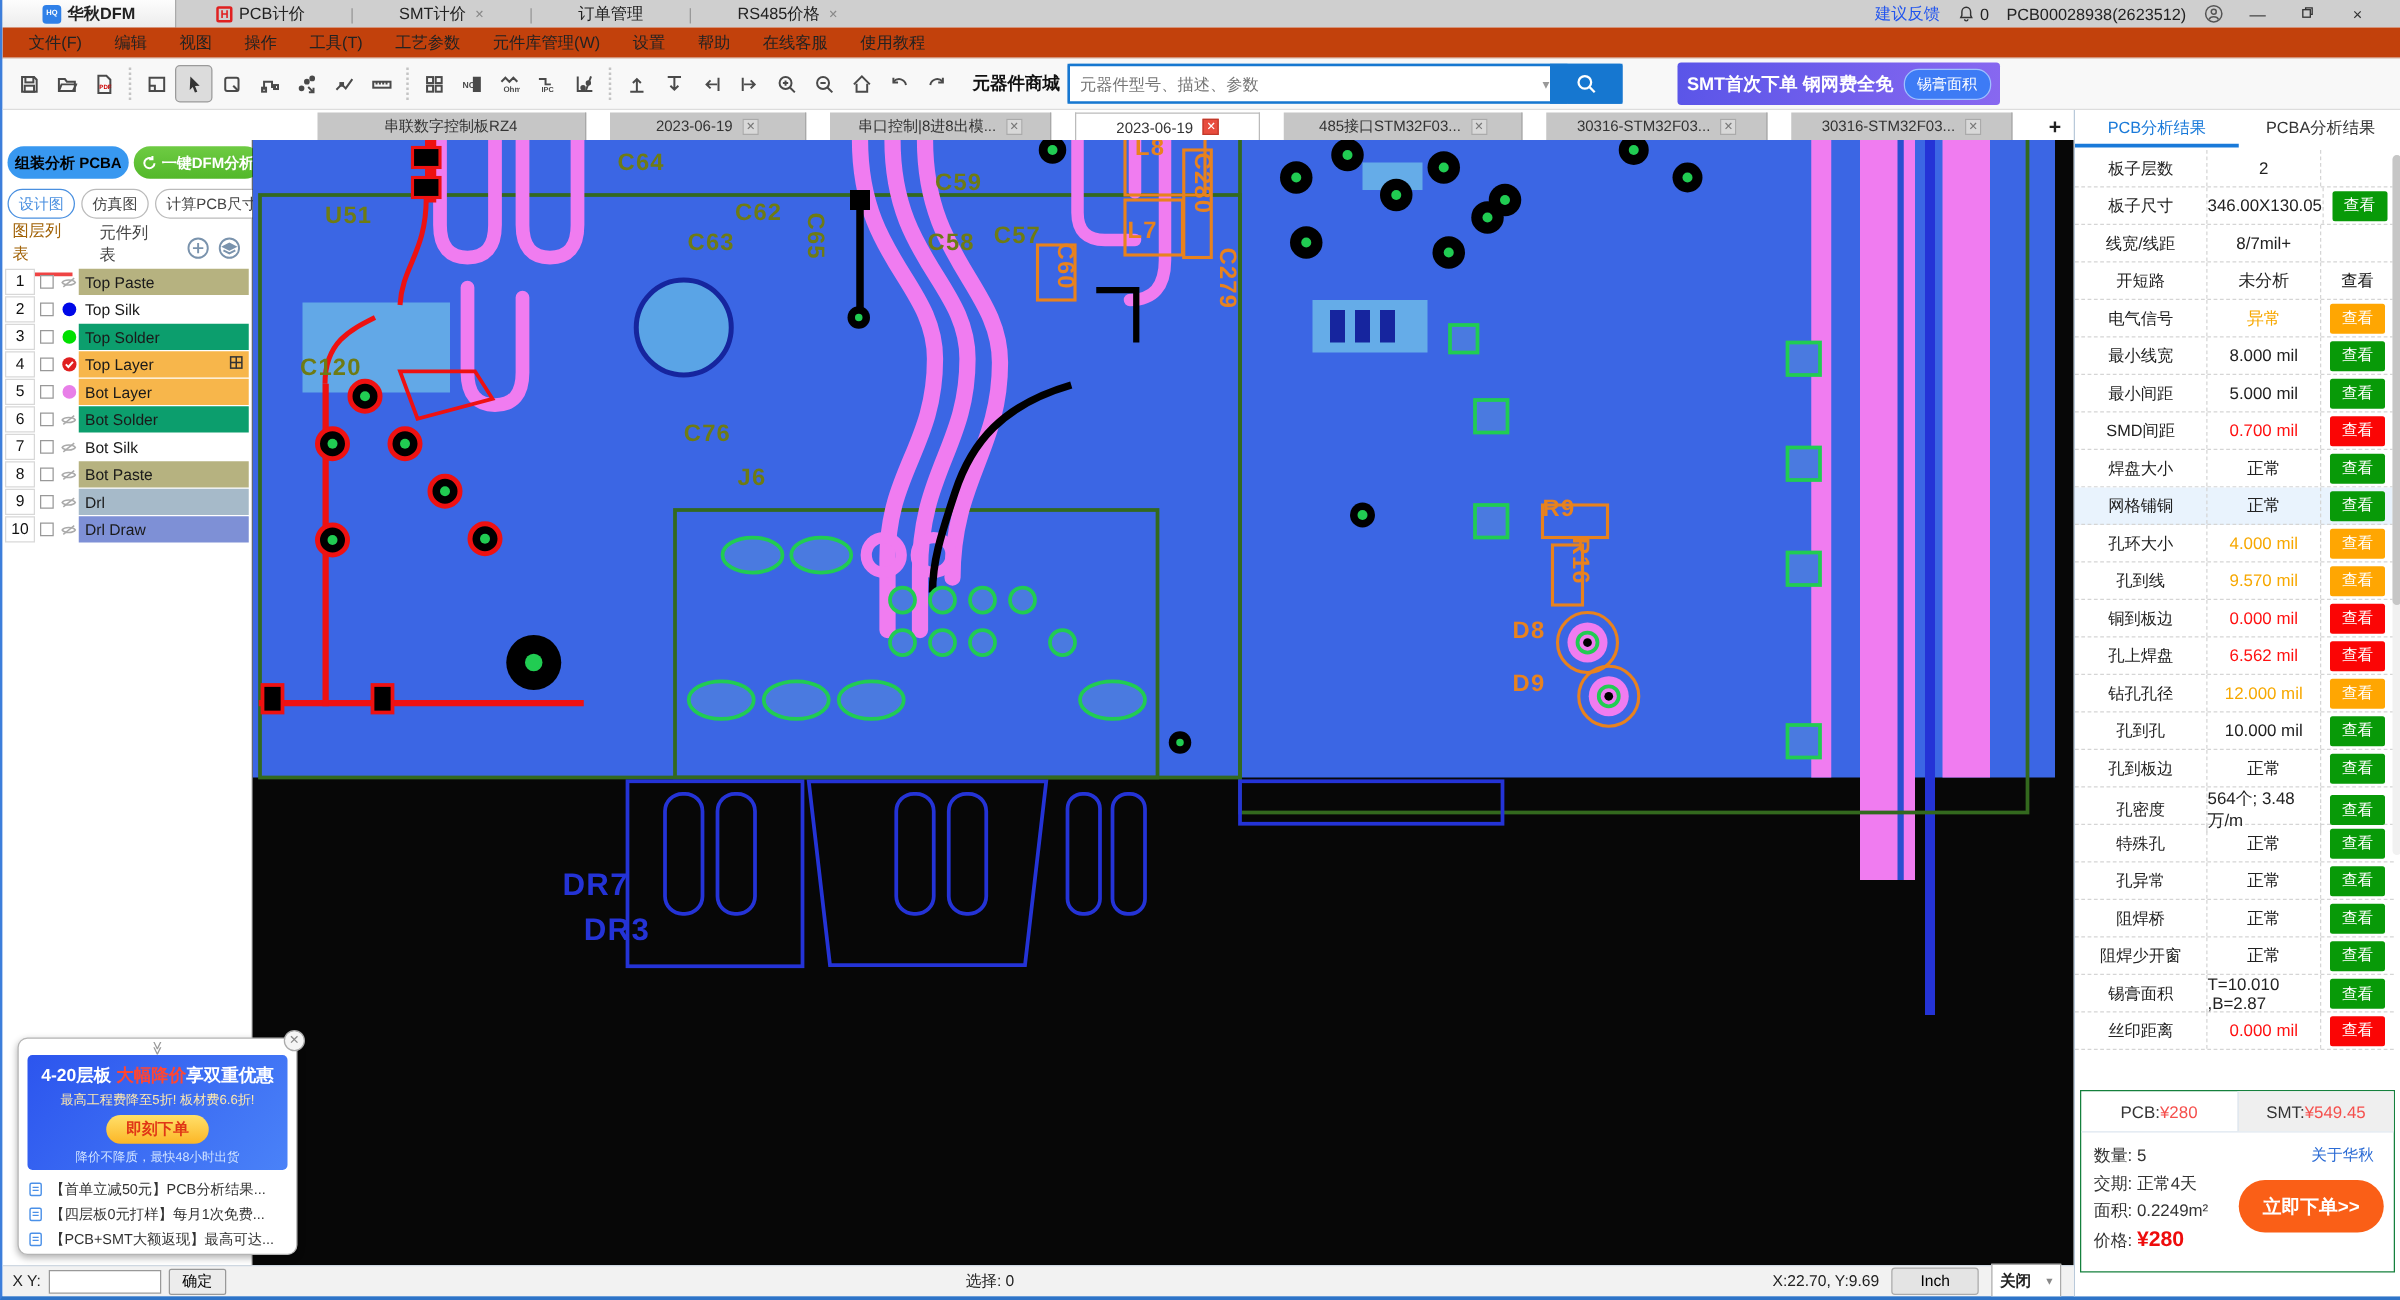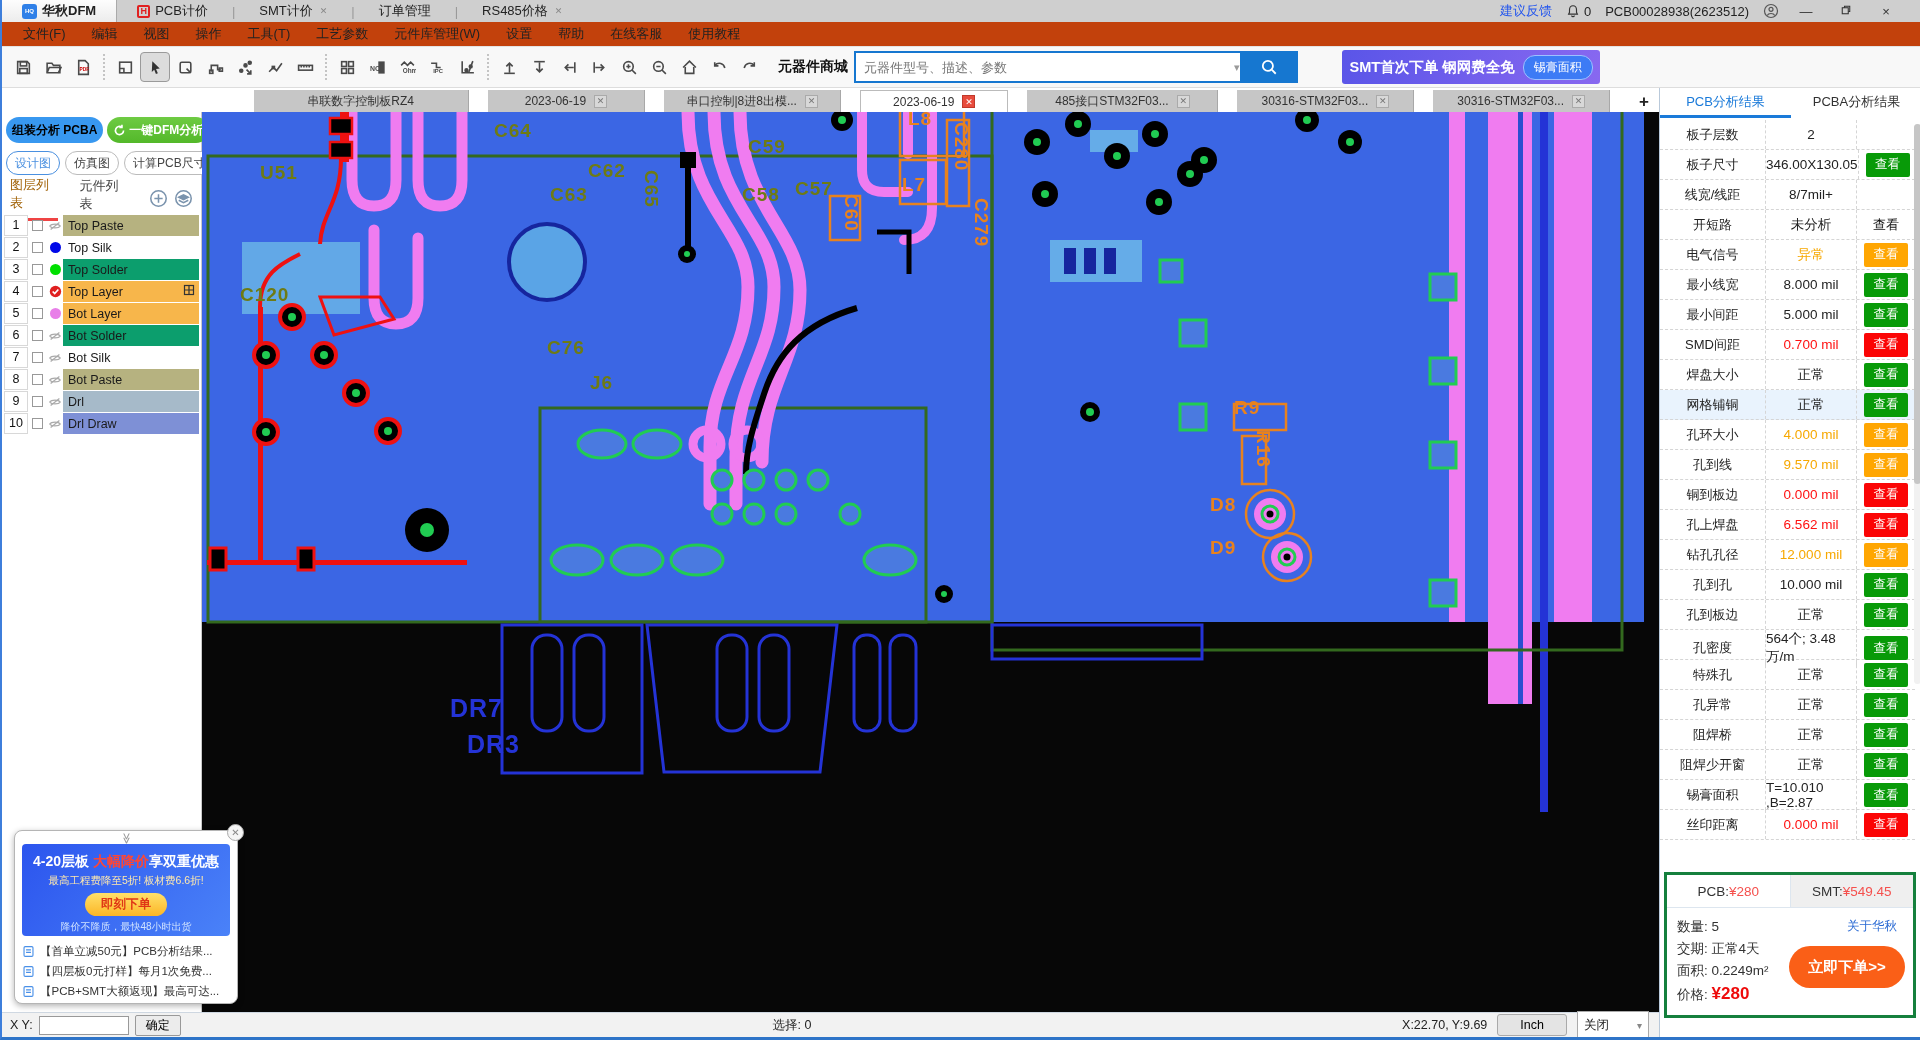--- a/index.html
+++ b/index.html
@@ -2,21 +2,21 @@
 <html><head>
 <meta charset="utf-8">
 <style>
   html,body{margin:0;padding:0;background:#555;}
   *{box-sizing:border-box;font-family:"Liberation Sans","DejaVu Sans",sans-serif;}
   #app{position:relative;width:1920px;height:1040px;background:#fff;overflow:hidden;
        border-left:2px solid #3d7edb;border-bottom:3px solid #2e74c8;}
   
   .titlebar{position:absolute;left:0;top:0;width:100%;height:22px;background:#cfcfcf;
             display:flex;align-items:center;font-size:13px;color:#222;}
-  .apptab{display:flex;align-items:center;gap:5px;padding:0 20px;height:22px;cursor:pointer;}
+  .apptab{display:flex;align-items:center;gap:5px;padding:0 32px;height:22px;cursor:pointer;}
   .apptab.active{background:linear-gradient(#fdfdfd,#ececec);border-right:1px solid #aaa;font-weight:bold;}
   .logo-ic{width:15px;height:15px;border-radius:3px;background:#2f80e8;color:#fff;font-size:6px;
            font-weight:bold;display:flex;align-items:center;justify-content:center;line-height:1;}
   .h-ic{width:13px;height:13px;border:2px solid #e02020;border-radius:2px;color:#e02020;
         font-size:9px;font-weight:bold;display:flex;align-items:center;justify-content:center;}
   .tsepv{color:#999;padding:0 4px;}
   .tclose{color:#888;font-size:9px;margin-left:2px;}
   .title-right{margin-left:auto;display:flex;align-items:center;gap:14px;padding-right:21px;}
   .feedback{color:#2255ee;cursor:pointer;}
   .bellwrap{display:flex;align-items:center;gap:4px;}
@@ -122,21 +122,21 @@
   .alabel{font-size:13px;color:#222;border-right:1px dashed #d5d5d5;}
   .avalue{font-size:13.5px;color:#222;border-right:1px dashed #d5d5d5;}
   .avalue.warn{color:#f7a800;} .avalue.error{color:#ff1111;}
   .vbtn{width:44px;height:24px;border:none;border-radius:2px;color:#fff;font-size:12.5px;cursor:pointer;}
   .vbtn.green{background:#089a08;} .vbtn.orange{background:#ffa602;} .vbtn.red{background:#fb0505;}
   .vbtn.plain{background:transparent;color:#111;font-size:13px;}
   .vbtn.none{visibility:hidden;}
   .rp-scroll{position:absolute;right:1px;top:36px;width:7px;height:560px;background:#f1f1f1;border-radius:4px;}
   .rp-thumb{position:absolute;left:0;top:0;width:7px;height:360px;background:#c6c6c6;border-radius:4px;cursor:pointer;}
   
-  .orderbox{position:absolute;left:4px;top:784px;width:252px;height:146px;border:3px solid #15803d;background:#fff;}
+  .orderbox{position:absolute;left:4px;top:784px;width:252px;height:146px;border:1px solid #15803d;background:#fff;}
   .ob-tabs{display:flex;height:33px;border-bottom:1px solid #dde6ef;}
   .ob-tab{flex:1;display:flex;align-items:center;justify-content:center;font-size:13.5px;color:#333;cursor:pointer;}
   .ob-tab.inactive{background:#efefef;border-left:1px solid #dde6ef;}
   .ob-price{color:#f5504d;}
   .ob-body{position:relative;padding:6px 10px;font-size:13.5px;color:#333;}
   .ob-row{margin-top:4px;}
   .ob-big{color:#ee0c0c;font-weight:bold;font-size:17px;}
   .about{position:absolute;right:16px;top:10px;color:#2b6bd4;font-size:12.5px;cursor:pointer;}
   .orderbtn{position:absolute;right:8px;top:38px;width:116px;height:42px;border:none;border-radius:22px;
             background:#fa5f17;color:#fff;font-size:15px;font-weight:bold;cursor:pointer;}
@@ -145,21 +145,21 @@
              border-top:1px solid #cfd8e2;display:flex;align-items:center;font-size:12.5px;color:#222;}
   .sb-xy{margin-left:8px;}
   .sb-input{width:90px;height:19px;border:1px solid #999;margin-left:6px;padding:0 4px;font-size:12px;}
   .sb-ok{height:21px;margin-left:6px;border:1px solid #999;background:#ececec;border-radius:2px;
          font-size:12px;padding:0 10px;cursor:pointer;}
   .sb-sel{position:absolute;left:720px;width:140px;text-align:center;}
   .sb-right{margin-left:auto;display:flex;align-items:center;gap:10px;padding-right:10px;}
   .sb-unit{height:22px;border:1px solid #aaa;background:#e4e4e4;border-radius:3px;font-size:12.5px;
            padding:0 22px;cursor:pointer;}
   .sb-select{height:22px;border:1px solid #aaa;background:#fff;font-size:12.5px;padding:13px 6px;
-             display:flex;align-items:center;gap:28px;cursor:pointer;}
+             display:flex;align-items:center;gap:12px;cursor:pointer;font-weight:bold;}
   .caret{color:#888;font-size:10px;}
 </style>
 </head>
 <body>
 
 <div id="app">
 
   <div class="titlebar">
     <div class="apptab active">
       <span class="logo-ic">HQ</span>

